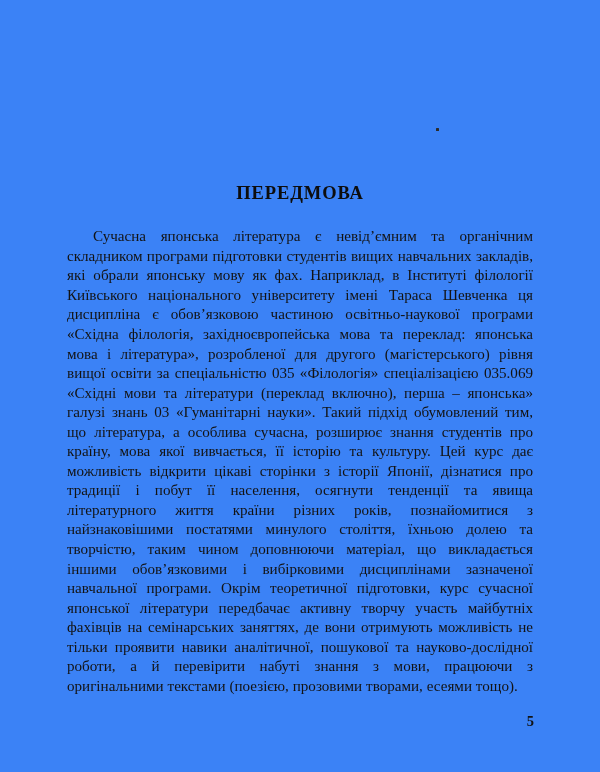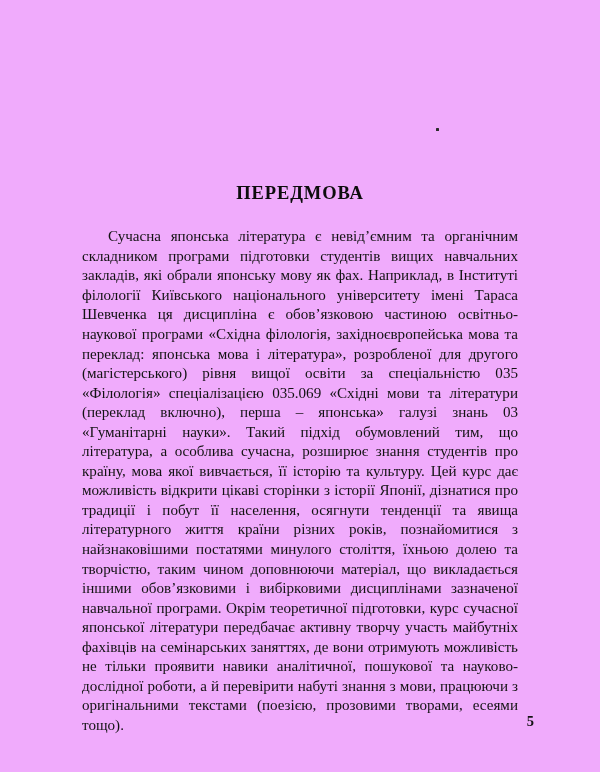--- a/index.html
+++ b/index.html
@@ -17,21 +17,21 @@
     overflow: hidden;
     -webkit-font-smoothing: antialiased;
   }
 
   .page {
     position: absolute;
     left: 0;
     top: 0;
     width: 600px;
     height: 772px;
-    background: #f0abfc;
+    background: #3b82f6;
   }
 
   
   .speck {
     position: absolute;
     left: 436px;
     top: 128px;
     width: 3px;
     height: 3px;
     background: #2b2b2b;
@@ -50,21 +50,21 @@
     font-weight: bold;
     text-align: center;
     letter-spacing: 0.9px;
     color: #0d0d0d;
     margin: 0 0 23px 0;
     line-height: 1.15;
     font-family: "Liberation Serif", "DejaVu Serif", serif;
   }
 
   .body-paragraph {
-    margin: 16px;
+    margin: 1px;
     font-size: 15.1px;
     line-height: 19.55px;
     text-align: justify;
     text-justify: inter-word;
     text-indent: 26px;
     color: #131313;
     hyphens: manual;
     word-spacing: 0.1px;
   }
 

